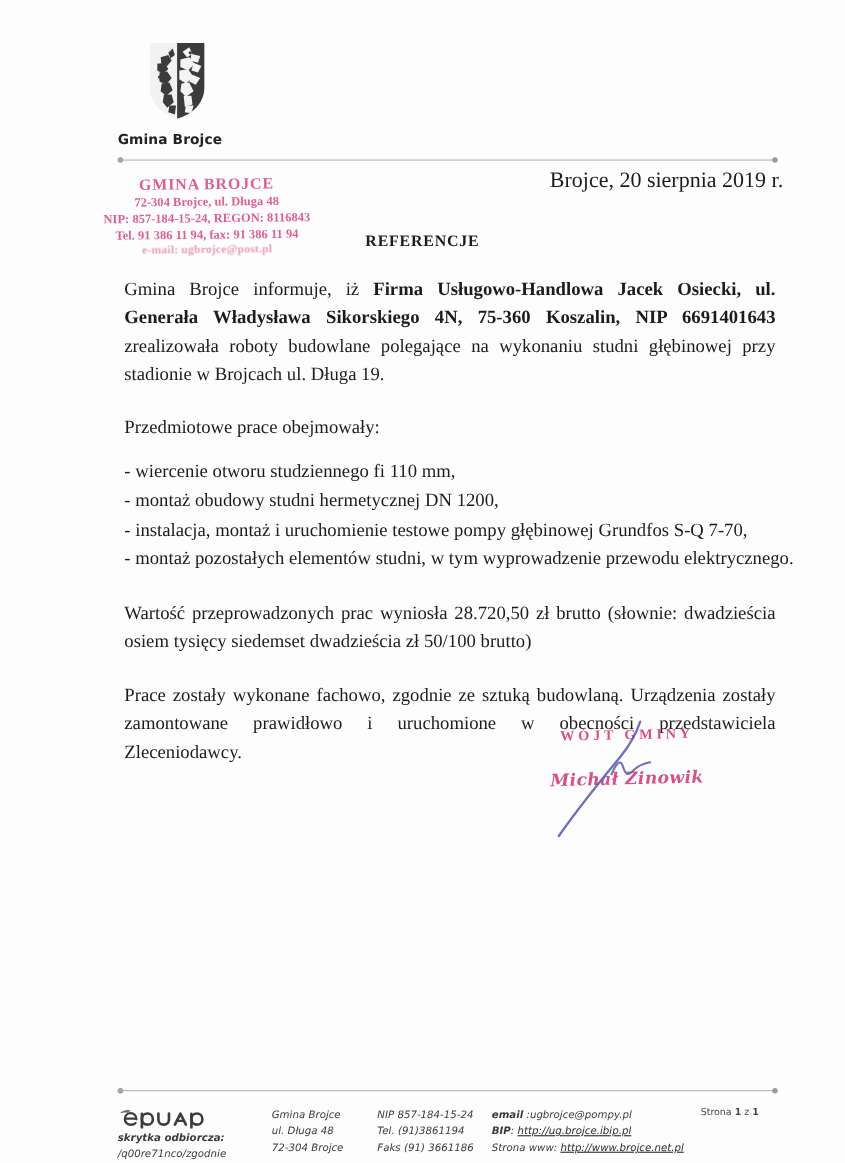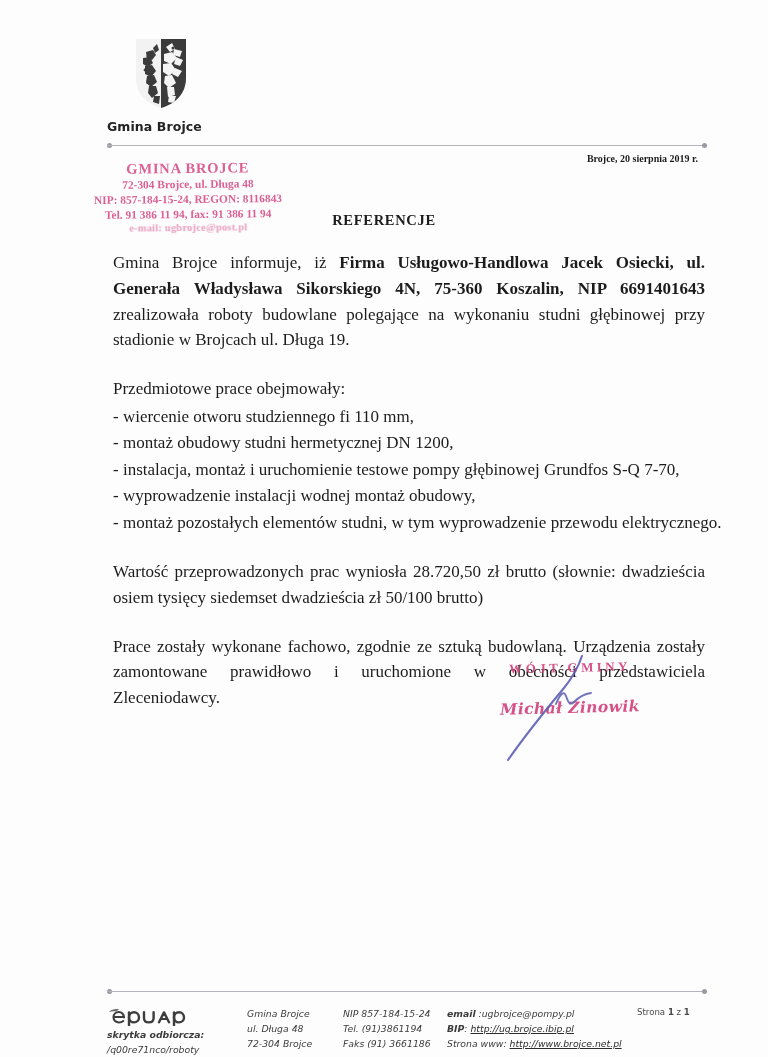--- a/index.html
+++ b/index.html
@@ -93,24 +93,23 @@
     font-size: 10.5px;
     font-weight: 700;
     opacity: 0.62;
     letter-spacing: 0.2px;
     filter: blur(0.45px);
   }
 
   
   .doc-date {
     position: absolute;
-    right: 70px;
+    right: 56px;
     top: 153px;
-    font-size: 10px;
-    font-weight: bold;
+    font-size: 20px;
   }
   .doc-title {
     position: absolute;
     left: 0; right: 0;
     top: 212px;
     text-align: center;
     font-weight: 700;
     font-size: 14.5px;
     letter-spacing: 0.7px;
   }
@@ -122,21 +121,21 @@
     font-size: 17px;
     line-height: 1.52;
   }
   .content p {
     margin: 0 0 14px 0;
     text-align: justify;
   }
   .content p.last-para { text-align: left; }
   .content b { font-weight: 700; }
   .list-block { margin: 0 0 14px 0; }
-  .list-block .intro { margin-bottom: 2px; }
+  .list-block .intro { margin-bottom: 14px; }
   .list-block .li {
     margin: 0;
     line-height: 1.55;
     white-space: nowrap;
   }
   .gap-sm { height: 9px; }
 
   
   .signature {
     position: absolute;
@@ -284,21 +283,20 @@
 
     <p><span>Gmina Brojce informuje, iż </span><b>Firma Usługowo-Handlowa Jacek Osiecki, ul. Generała Władysława Sikorskiego 4N, 75-360 Koszalin, NIP 6691401643</b><span> zrealizowała roboty budowlane polegające na wykonaniu studni głębinowej przy stadionie w Brojcach ul. Długa 19.</span></p>
 
     <div class="gap-sm"></div>
 
     <div class="list-block">
       <p class="intro">Przedmiotowe prace obejmowały:</p>
       <p class="li">- wiercenie otworu studziennego fi 110 mm,</p>
       <p class="li">- montaż obudowy studni hermetycznej  DN 1200,</p>
       <p class="li">-  instalacja, montaż i uruchomienie testowe pompy głębinowej Grundfos S-Q 7-70,</p>
-      <p class="li">- wyprowadzenie instalacji wodnej montaż obudowy,</p>
       <p class="li">- montaż pozostałych elementów studni, w tym wyprowadzenie przewodu elektrycznego.</p>
     </div>
 
     <div class="gap-sm"></div>
 
     <p>Wartość przeprowadzonych prac wyniosła 28.720,50 zł brutto (słownie: dwadzieścia osiem tysięcy siedemset dwadzieścia zł 50/100 brutto)</p>
 
     <div class="gap-sm"></div>
 
     <p>Prace zostały wykonane fachowo, zgodnie ze sztuką budowlaną. Urządzenia zostały zamontowane prawidłowo i uruchomione w obecności przedstawiciela Zleceniodawcy.</p>
@@ -332,21 +330,21 @@
           <line x1="7.4" y1="11" x2="16.6" y2="11" stroke="#3d3d3d" stroke-width="2.1" stroke-linecap="round"></line>
           <path d="M22,6.5 L22,19.5" stroke="#3d3d3d" stroke-width="2.4" stroke-linecap="round"></path>
           <path d="M22,11.5 C22,8.3 24.2,6.3 27,6.3 C29.9,6.3 32,8.4 32,11.4 C32,14.3 29.9,16.4 27,16.4 C24.2,16.4 22,14.5 22,11.5 Z" fill="none" stroke="#3d3d3d" stroke-width="2.4"></path>
           <path d="M37,6.3 L37,12 C37,14.7 39,16.4 41.8,16.4 C44.6,16.4 46.6,14.7 46.6,12 L46.6,6.3" fill="none" stroke="#3d3d3d" stroke-width="2.4" stroke-linecap="round"></path>
           <path d="M52,16.3 L57,6.4 L62,16.3" fill="none" stroke="#3d3d3d" stroke-width="2.4" stroke-linecap="round" stroke-linejoin="round"></path>
           <line x1="54" y1="13" x2="60" y2="13" stroke="#3d3d3d" stroke-width="2.1" stroke-linecap="round"></line>
           <path d="M67,6.5 L67,19.5" stroke="#3d3d3d" stroke-width="2.4" stroke-linecap="round"></path>
           <path d="M67,11.5 C67,8.3 69.2,6.3 72,6.3 C74.9,6.3 77,8.4 77,11.4 C77,14.3 74.9,16.4 72,16.4 C69.2,16.4 67,14.5 67,11.5 Z" fill="none" stroke="#3d3d3d" stroke-width="2.4"></path>
         </svg>
         <div class="fbold">skrytka odbiorcza:</div>
-        <div>/q00re71nco/roboty</div>
+        <div>/q00re71nco/zgodnie</div>
       </div>
 
       <div class="fcol fcol-addr">
         <div>Gmina Brojce</div>
         <div>ul. Długa 48</div>
         <div>72-304 Brojce</div>
       </div>
 
       <div class="fcol fcol-contact">
         <div>NIP 857-184-15-24</div>

